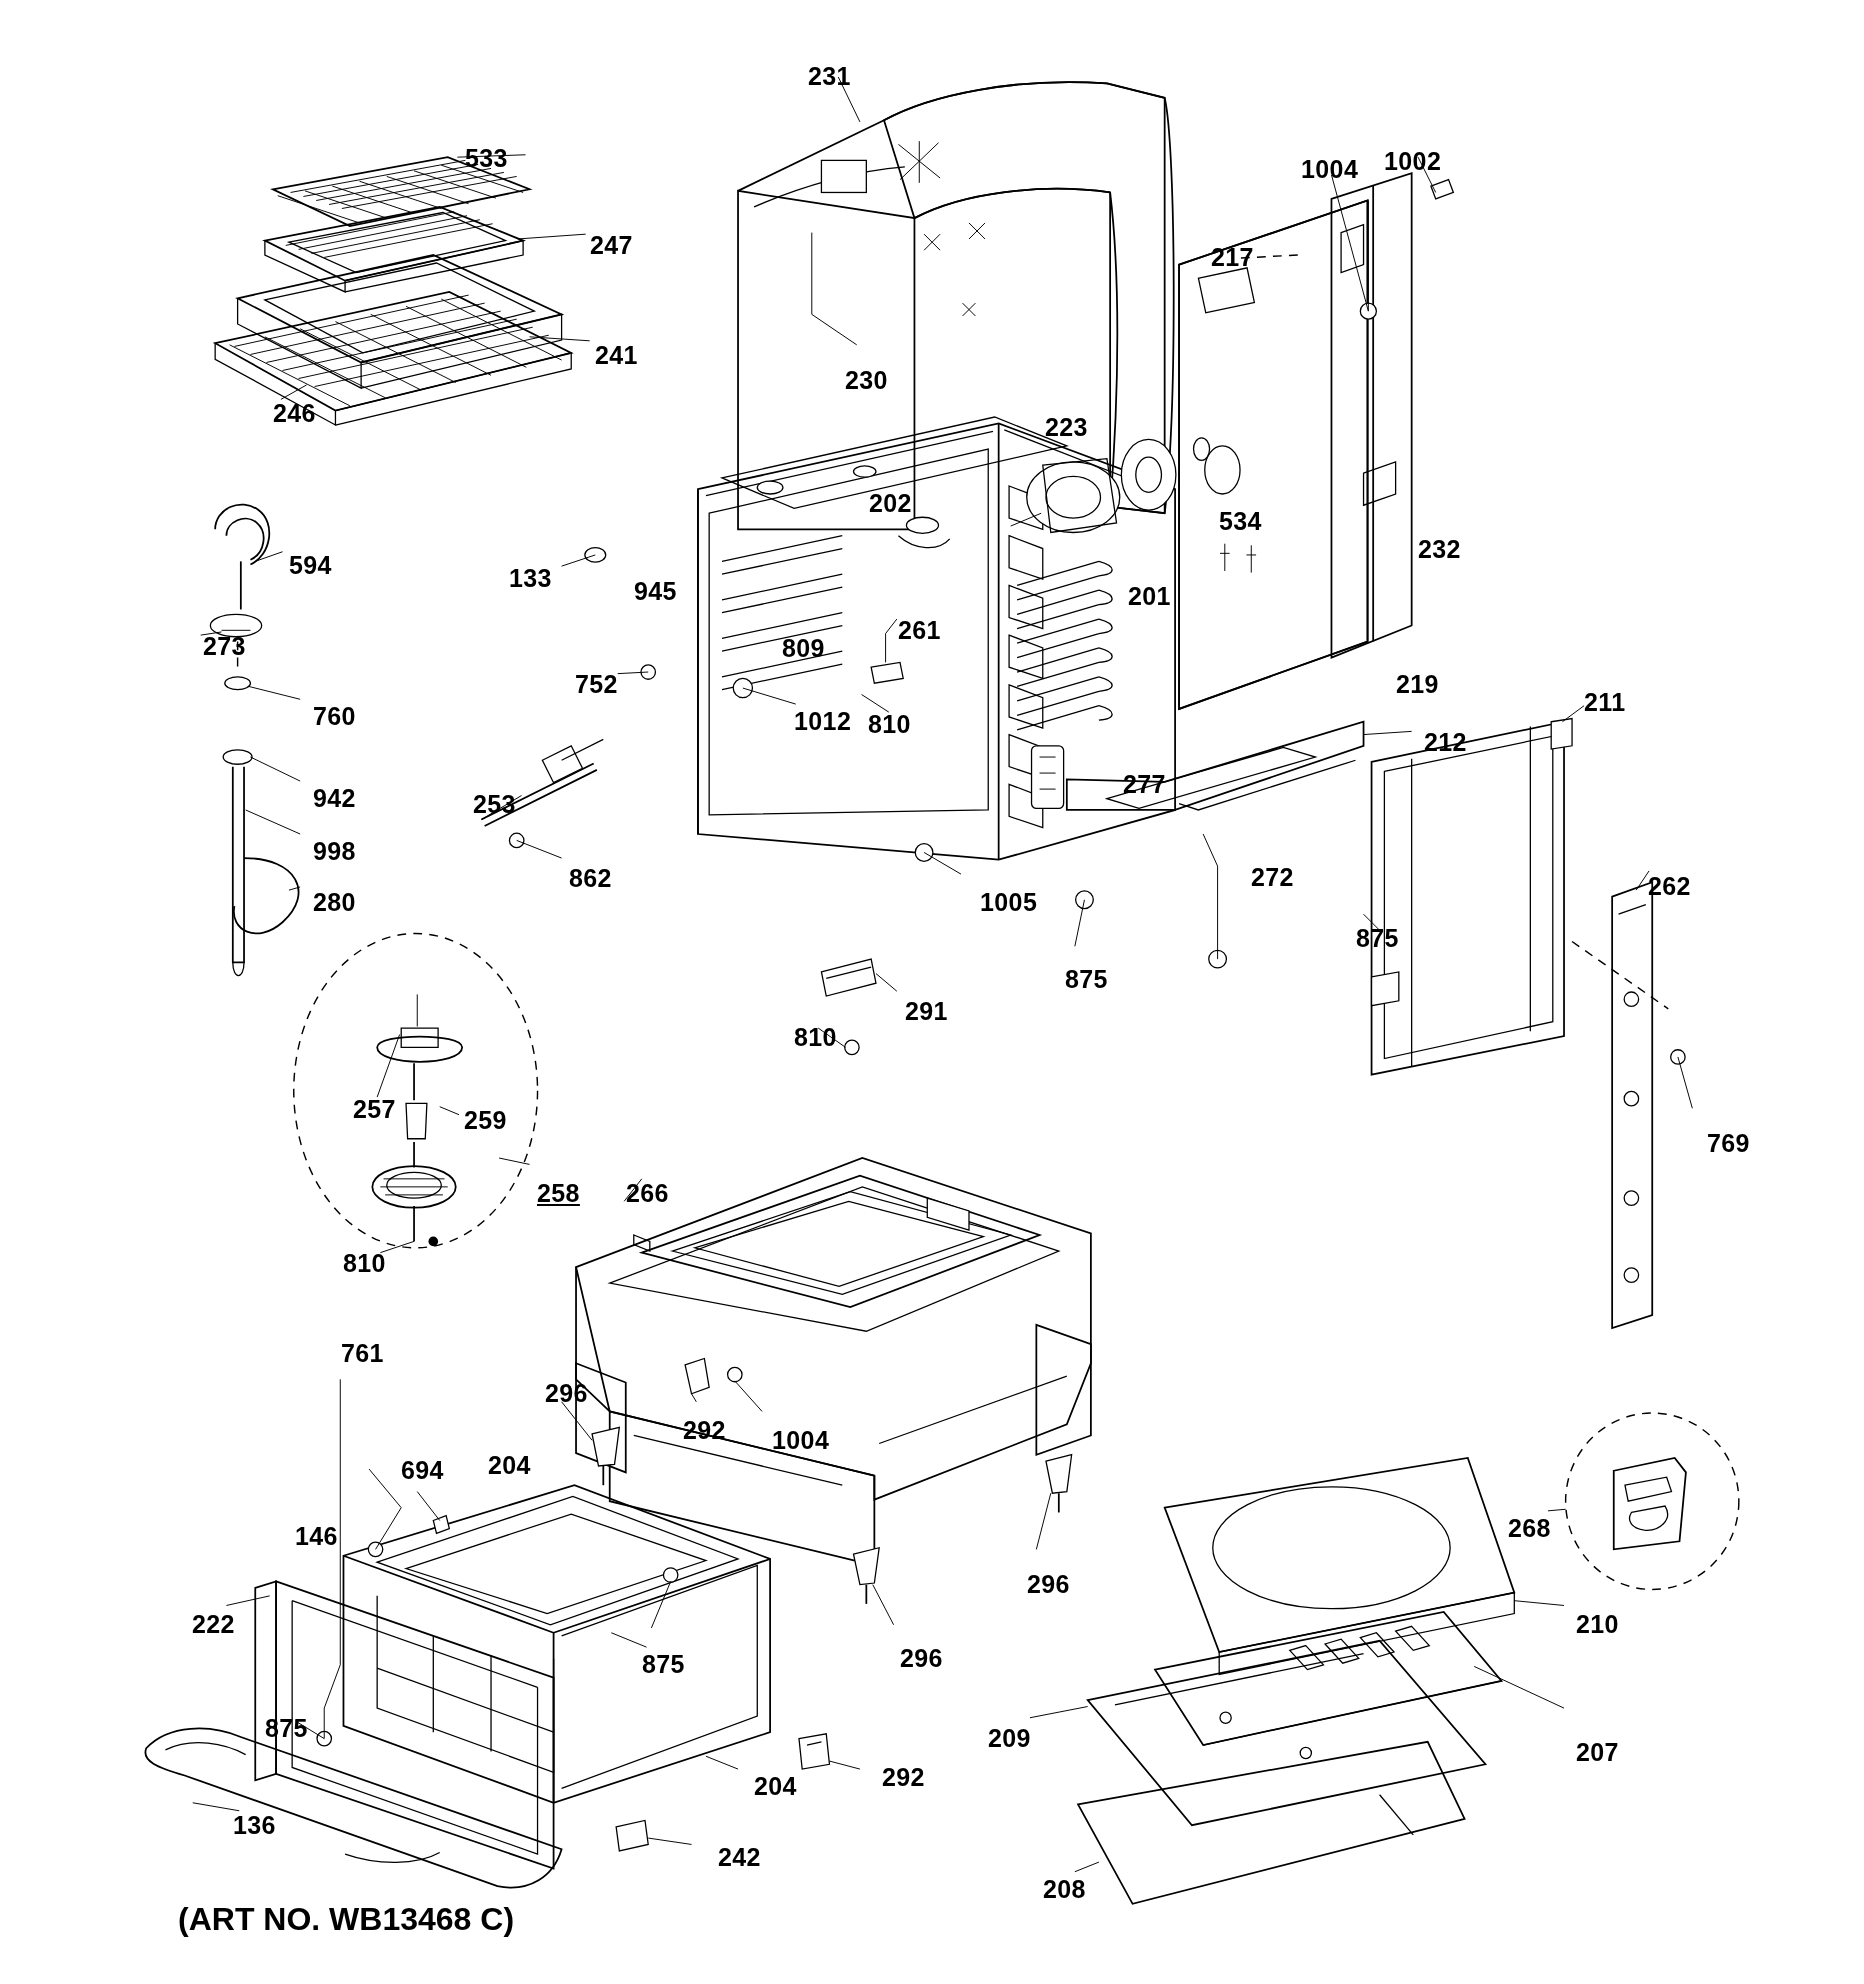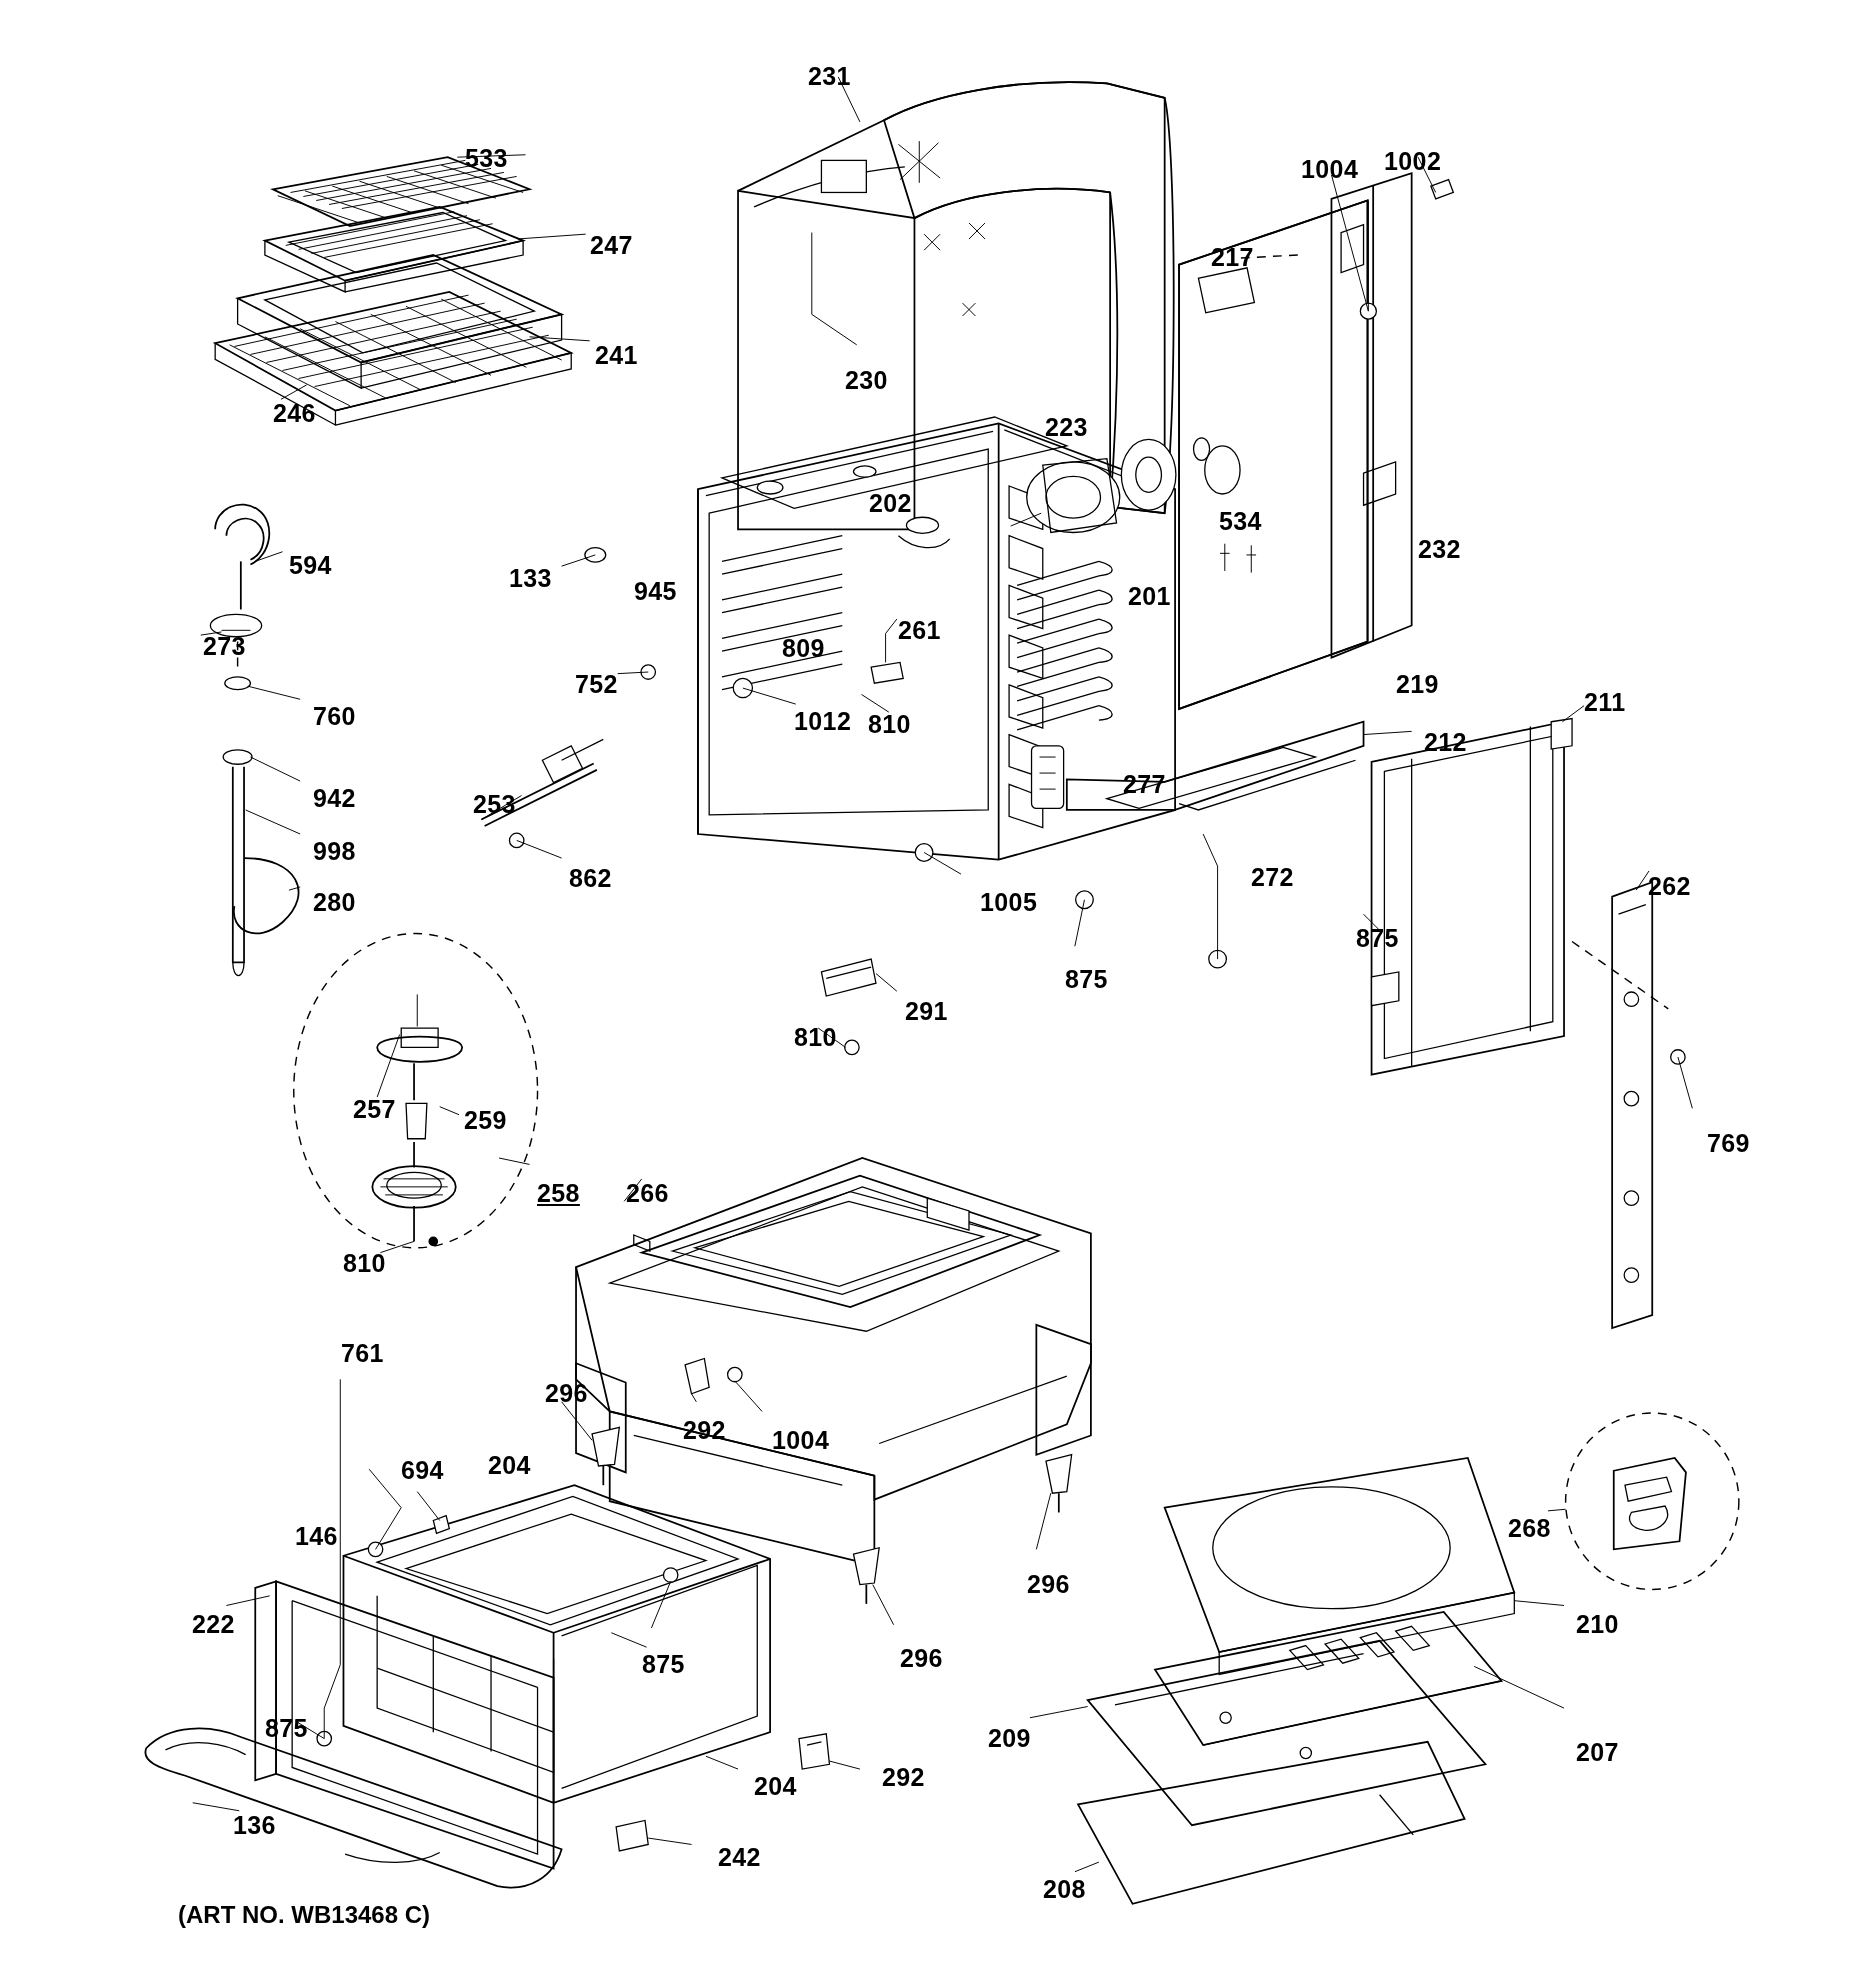--- a/index.html
+++ b/index.html
@@ -1,20 +1,20 @@
 <!DOCTYPE html>
 <html style="font-size:13px"><head>
 <meta charset="utf-8">
 <style>
   html,body{margin:0;padding:0;background:#ffffff;}
   body{width:1865px;height:1984px;position:relative;font-family:"Liberation Sans",sans-serif;color:#000;}
   #sheet{position:absolute;left:0;top:0;width:1865px;height:1984px;overflow:hidden;}
   svg#art{position:absolute;left:0;top:0;width:1865px;height:1984px;}
   .callout{position:absolute;font-size:25px;font-weight:bold;letter-spacing:0.4px;white-space:nowrap;line-height:1;}
-  #artno{position:absolute;left:178px;top:1901px;font-size:24px;font-weight:bold;white-space:nowrap;}
+  #artno{position:absolute;left:178px;top:1901px;font-size:32px;font-weight:bold;white-space:nowrap;}
   .ln{stroke:#000;stroke-width:2.2;fill:none;}
   .thin{stroke:#000;stroke-width:1.6;fill:none;}
   .hair{stroke:#000;stroke-width:1.2;fill:none;}
   .dash{stroke:#000;stroke-width:1.8;fill:none;stroke-dasharray:11 9;}
   .fillw{fill:#ffffff;stroke:#000;stroke-width:2.2;}
   .fillw2{fill:#ffffff;stroke:#000;stroke-width:1.6;}
   .dot{fill:#000;}
 </style>
 </head>
 <body>

